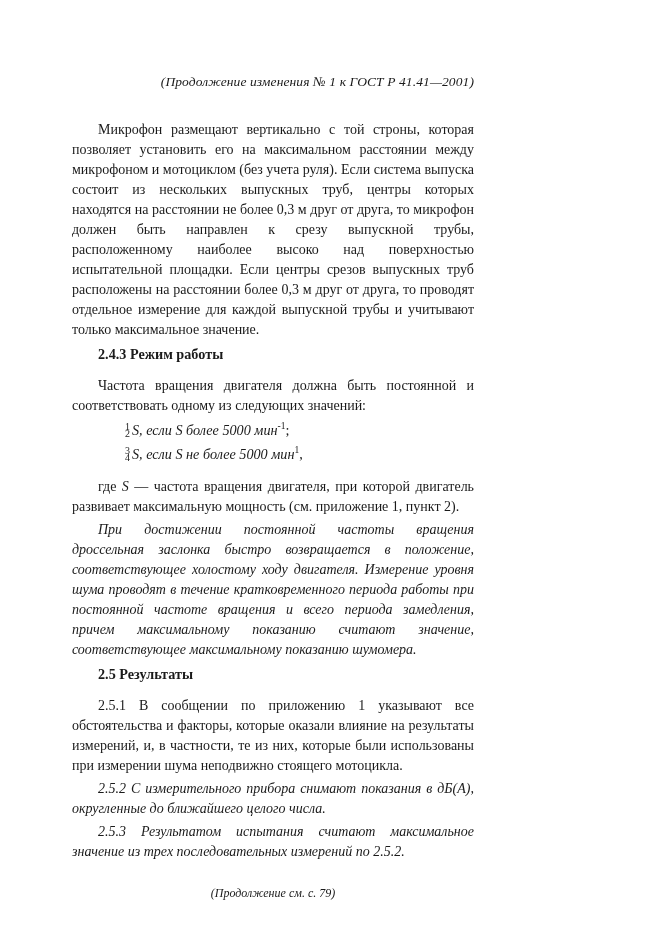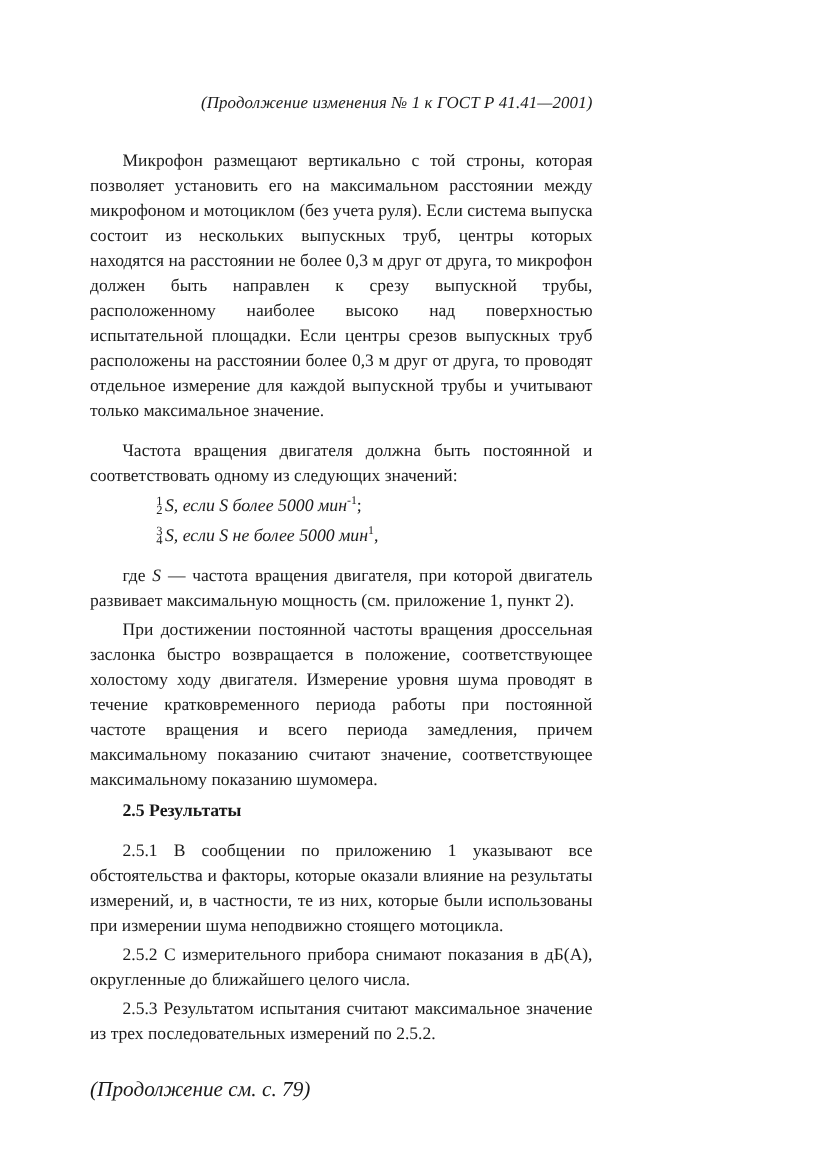--- a/index.html
+++ b/index.html
@@ -43,20 +43,21 @@
   .subhead {
     font-weight: bold;
     font-size: 14.2px;
     line-height: 1.43;
     text-indent: 26px;
     margin-top: 4px;
     margin-bottom: 0;
   }
   .block-gap {
     margin-top: 3px;
+    font-style: italic;
   }
   .formula {
     font-size: 14.2px;
     line-height: 1.5;
     text-indent: 26px;
     margin: 2px 0 0 0;
   }
   .frac {
     display: inline-block;
     vertical-align: -0.35em;
@@ -73,36 +74,37 @@
   }
   .frac .den {
     display: block;
     padding: 0 1px;
     position: relative;
     top: -1px;
   }
   .ital { font-style: italic; }
   .sup { vertical-align: super; font-size: 9.5px; }
   .footer-line {
-    text-align: left;
+    text-align: center;
     font-style: italic;
-    font-size: 17px;
+    font-size: 12px;
     margin-top: 24px;
     white-space: nowrap;
   }
 </style>
 </head>
 <body>
 
 <div class="page">
 
   <div class="header-line">(Продолжение изменения № 1 к ГОСТ Р 41.41—2001)</div>
 
   <p class="indent">Микрофон размещают вертикально с той строны, которая позволяет установить его на максимальном расстоянии между микрофоном и мотоциклом (без учета руля). Если система выпуска состоит из нескольких выпускных труб, центры которых находятся на расстоянии не более 0,3 м друг от друга, то микрофон должен быть направлен к срезу выпускной трубы, расположенному наиболее высоко над поверхностью испытательной площадки. Если центры срезов выпускных труб расположены на расстоянии более 0,3 м друг от друга, то проводят отдельное измерение для каждой выпускной трубы и учитывают только максимальное значение.</p>
 
+  <div class="subhead">2.4.3 Режим работы</div>
 
   <p class="indent">Частота вращения двигателя должна быть постоянной и соответствовать одному из следующих значений:</p>
 
   <div class="formula">
     <span class="frac">
       <span class="num">1</span>
       <span class="den">2</span>
     </span><span class="ital">S, если</span>
     <span class="ital">S более 5000 мин</span><span class="sup">-1</span><span>;</span>
   </div>

